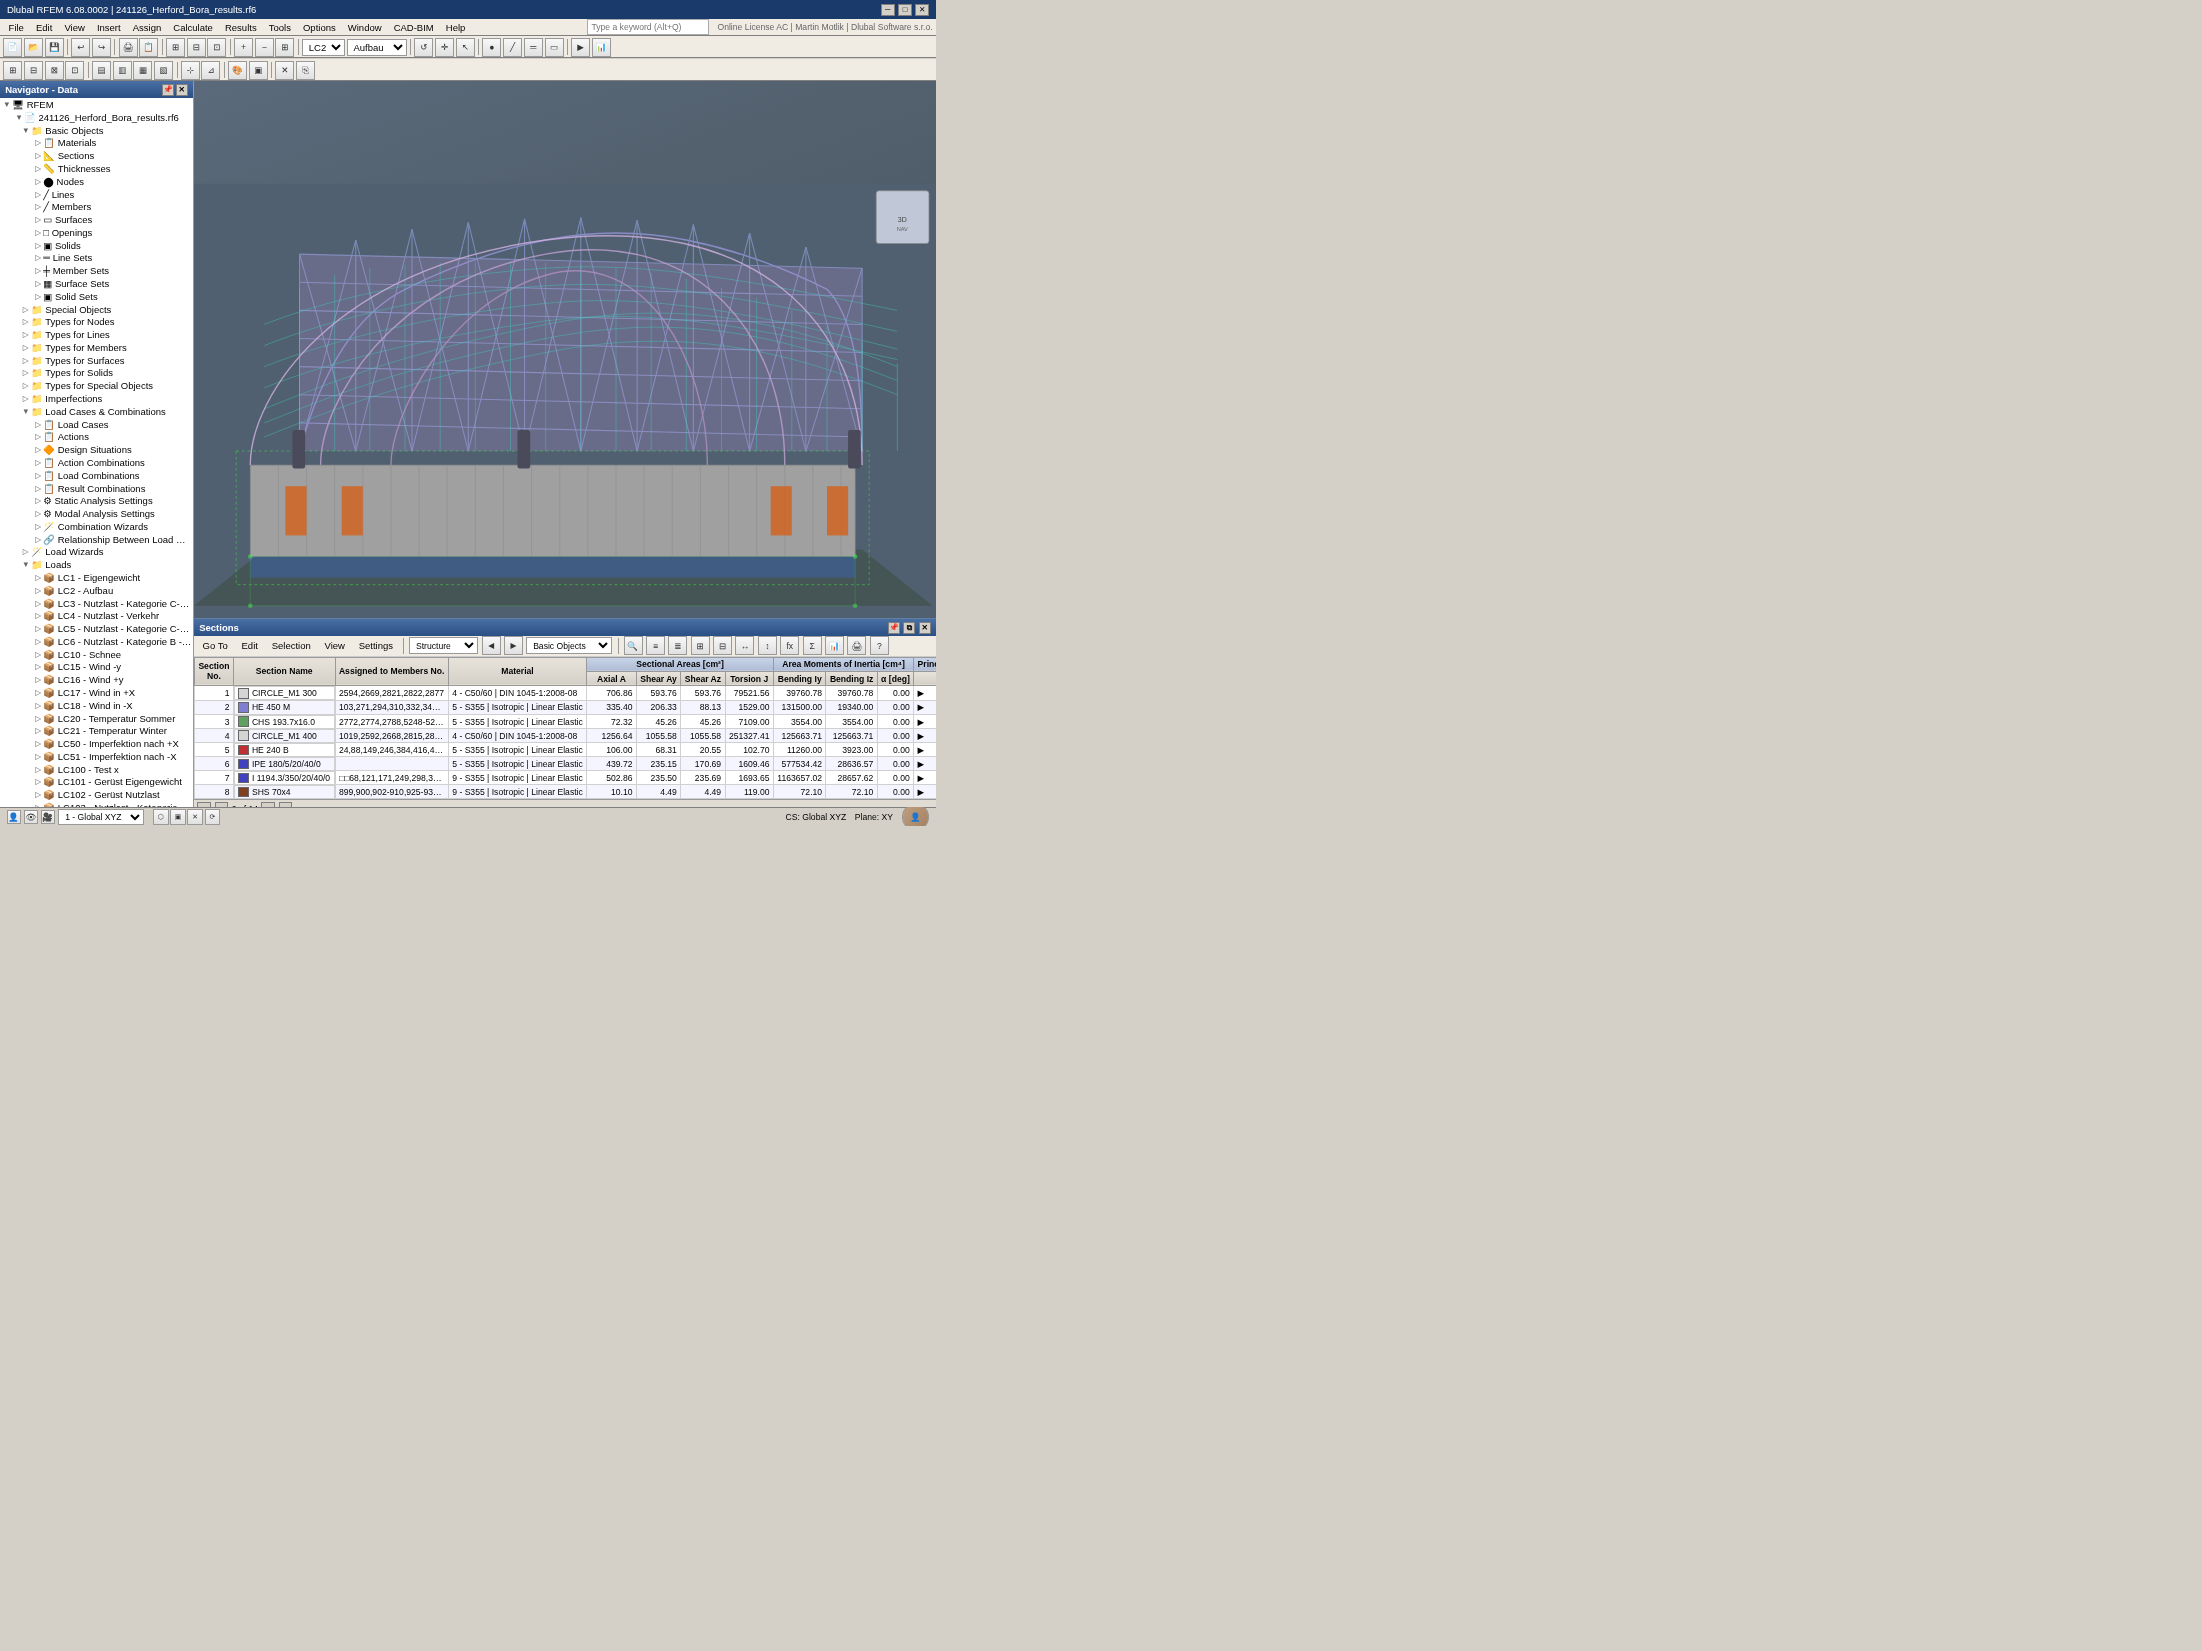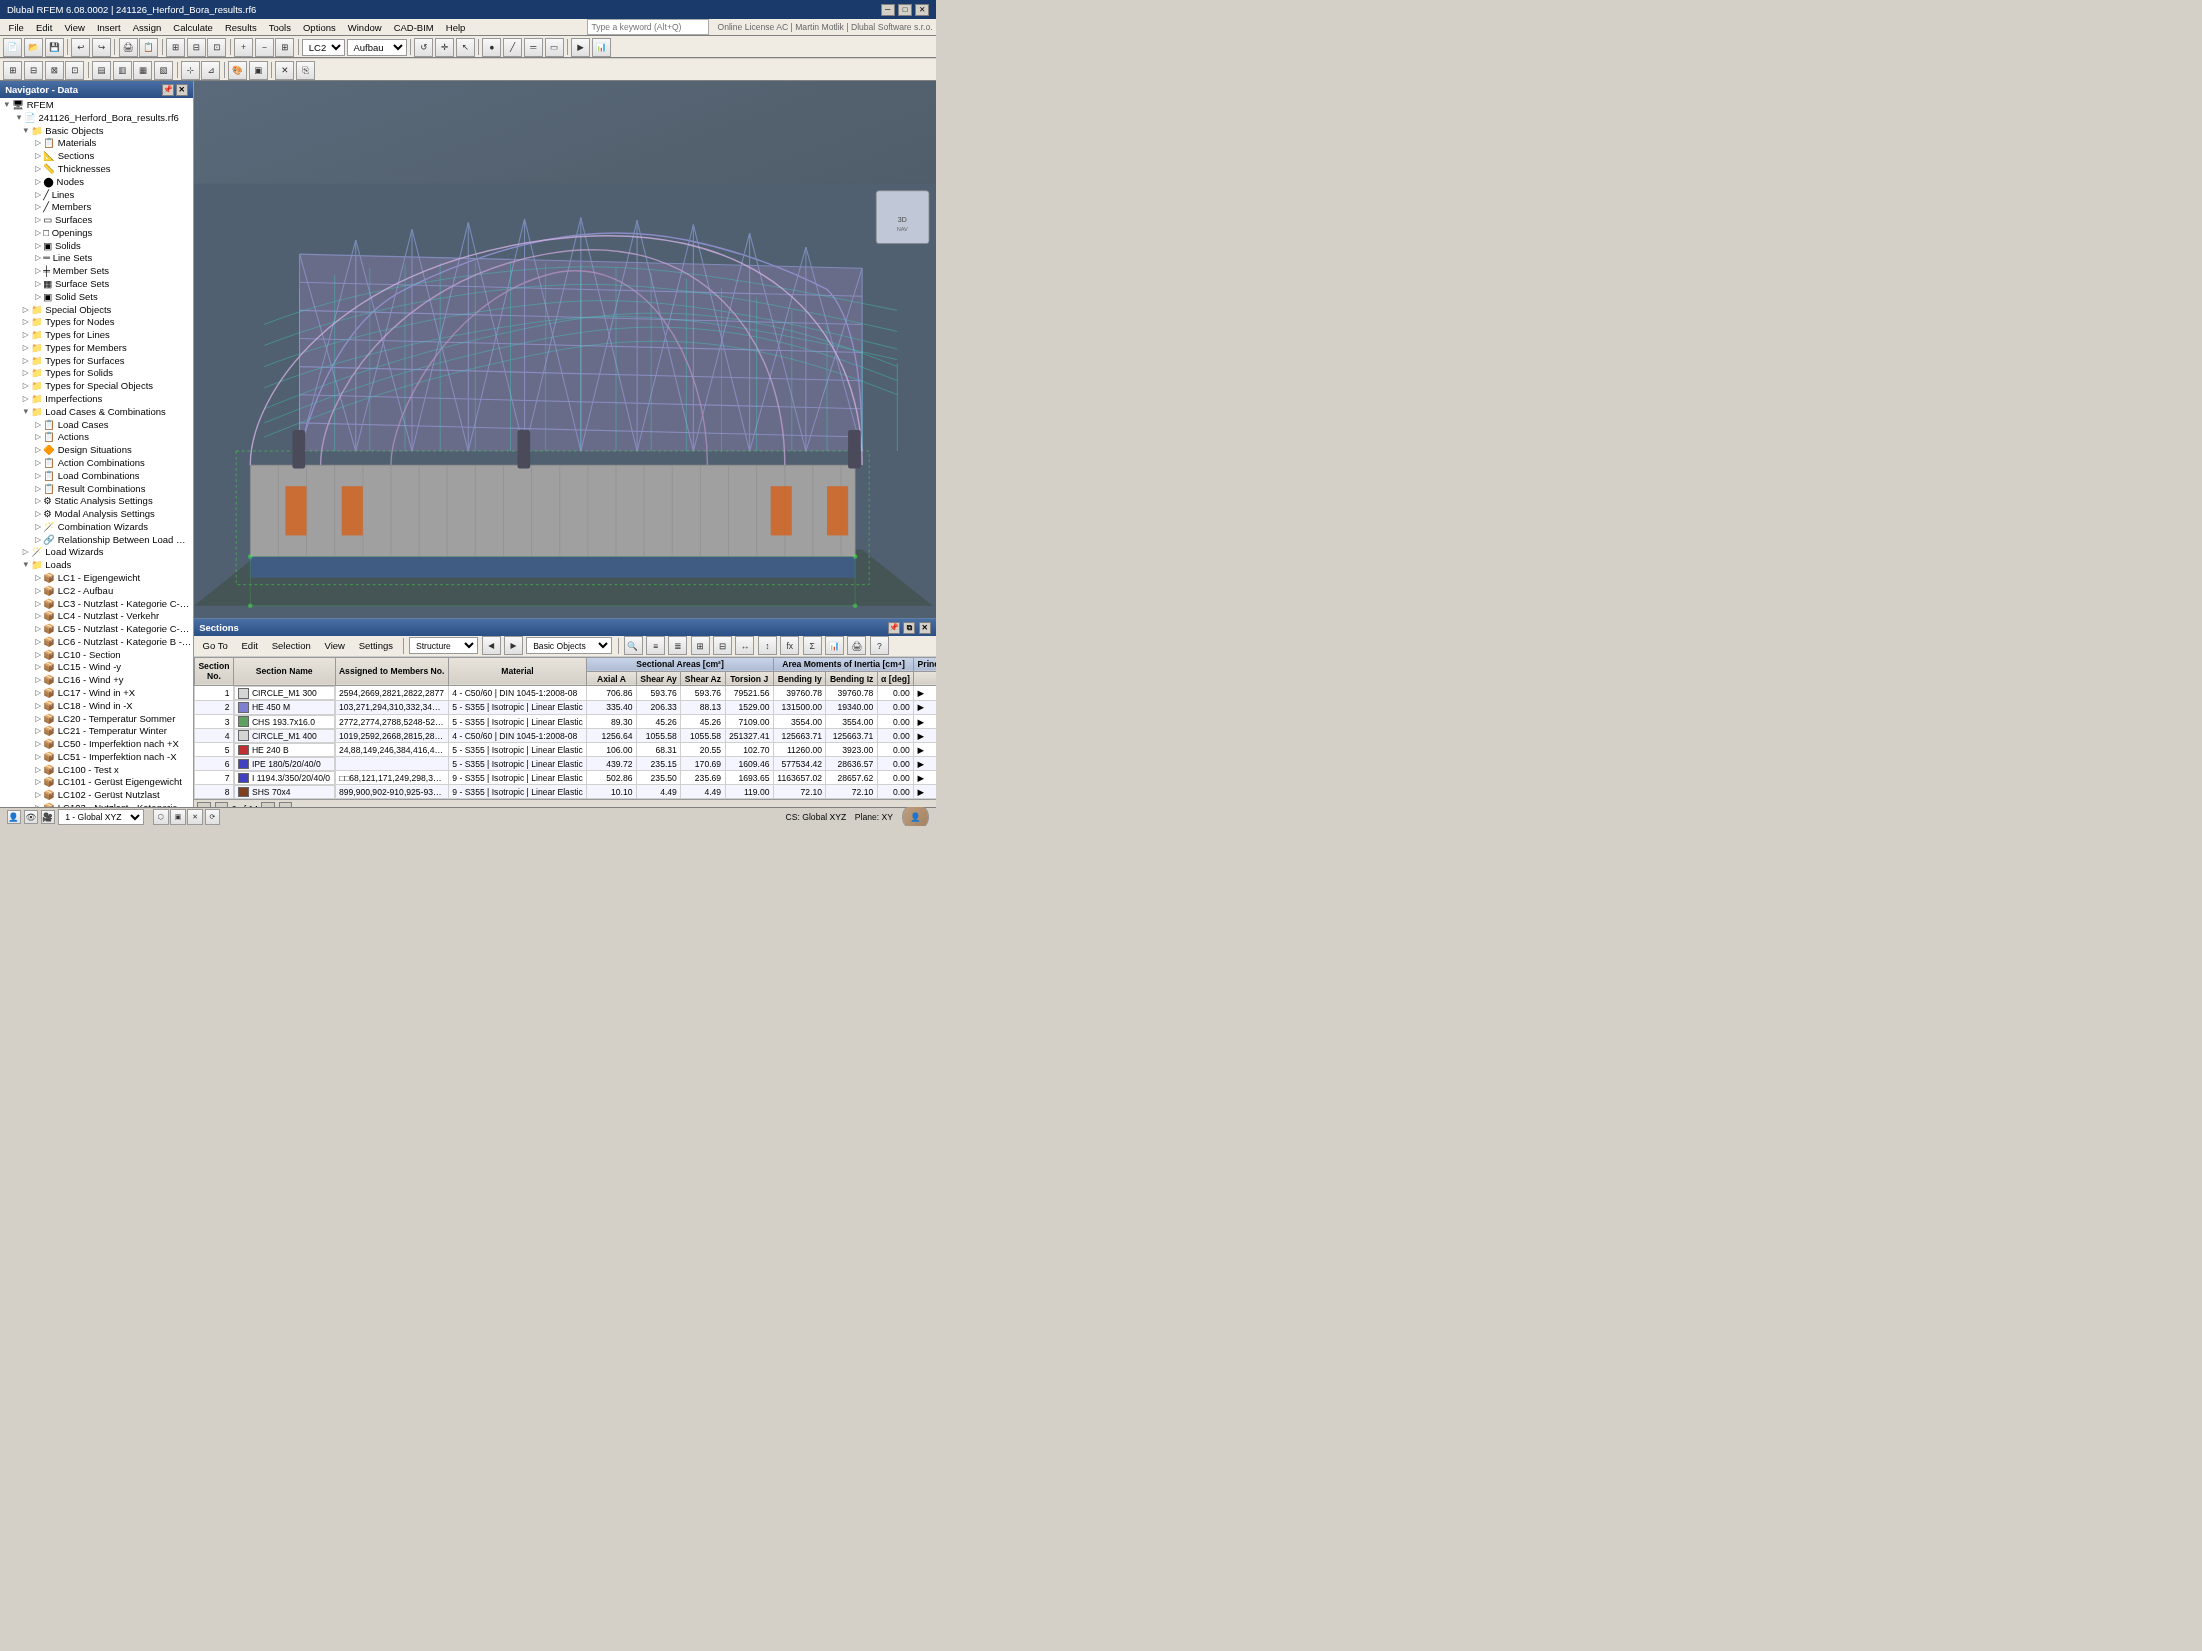--- a/index.html
+++ b/index.html
@@ -578,21 +578,21 @@
           <span class="tree-label">LC5 - Nutzlast - Kategorie C-Var 2</span>
         </div>
         <div class="tree-item" style="padding-left:33px;">
           <span class="tree-expand">▷</span>
           <span class="tree-icon">📦</span>
           <span class="tree-label">LC6 - Nutzlast - Kategorie B - Var 2</span>
         </div>
         <div class="tree-item" style="padding-left:33px;">
           <span class="tree-expand">▷</span>
           <span class="tree-icon">📦</span>
-          <span class="tree-label">LC10 - Section</span>
+          <span class="tree-label">LC10 - Schnee</span>
         </div>
         <div class="tree-item" style="padding-left:33px;">
           <span class="tree-expand">▷</span>
           <span class="tree-icon">📦</span>
           <span class="tree-label">LC15 - Wind -y</span>
         </div>
         <div class="tree-item" style="padding-left:33px;">
           <span class="tree-expand">▷</span>
           <span class="tree-icon">📦</span>
           <span class="tree-label">LC16 - Wind +y</span>
@@ -899,21 +899,21 @@
     <td>▶</td>
   </tr>
                 <tr>
     <td class="sec-num">3</td>
     <td style="display:flex;align-items:center;gap:3.4px;">
       <span style="display:inline-block;width:10.3px;height:10.3px;background:#60a060;border:0.9px solid #666;flex-shrink:0;"></span>
       CHS 193.7x16.0
     </td>
     <td style="max-width:112px;overflow:hidden;text-overflow:ellipsis;">2772,2774,2788,5248-5252,5259,5260,9321...</td>
     <td style="max-width:146px;overflow:hidden;text-overflow:ellipsis;">5 - S355 | Isotropic | Linear Elastic</td>
-    <td style="text-align:right;">89.30</td>
+    <td style="text-align:right;">72.32</td>
     <td style="text-align:right;">45.26</td>
     <td style="text-align:right;">45.26</td>
     <td style="text-align:right;">7109.00</td>
     <td style="text-align:right;">3554.00</td>
     <td style="text-align:right;">3554.00</td>
     <td style="text-align:right;">0.00</td>
     <td>▶</td>
   </tr>
                 <tr>
     <td class="sec-num">4</td>

